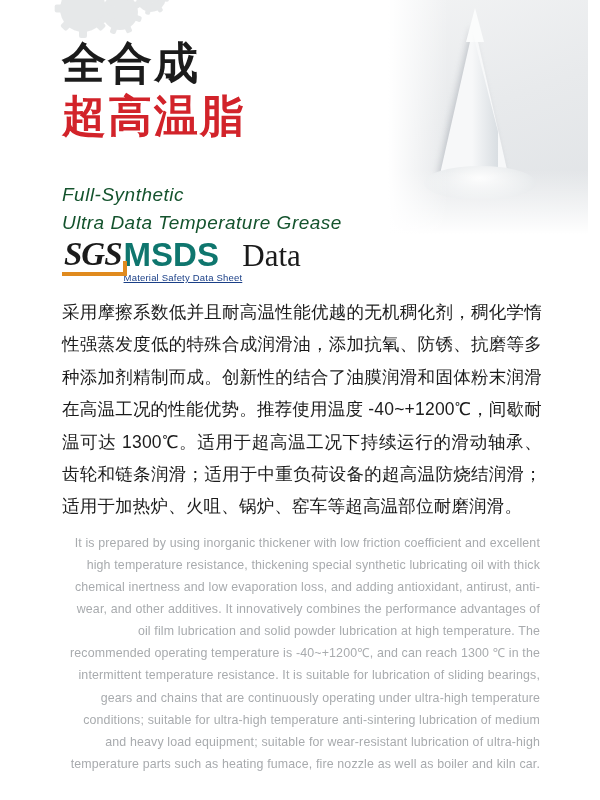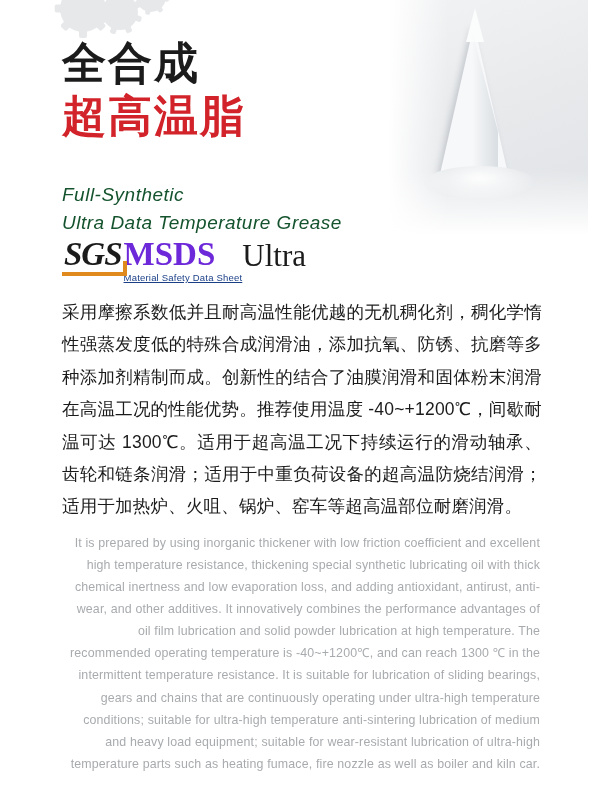--- a/index.html
+++ b/index.html
@@ -202,24 +202,24 @@
     right: -3px;
     bottom: 0;
     width: 4px;
     height: 15px;
     background: #e08a1e;
   }
   .msds {
     line-height: 1;
   }
   .msds-main {
-    font-family: Liberation Serif, serif;
+    font-family: Liberation Sans, sans-serif;
     font-weight: bold;
     font-size: 33px;
-    color: #6d28d9;
+    color: #0f766e;
     letter-spacing: 0px;
   }
   .msds-sub {
     margin-top: 2px;
     font-size: 9.5px;
     color: #1a3f87;
     letter-spacing: 0.2px;
     text-decoration: underline;
   }
   .rohs {
@@ -310,21 +310,21 @@
     <div class="sgs">
       <div class="sgs-text">SGS</div>
       <div class="sgs-underline"></div>
       <div class="sgs-tick"></div>
     </div>
     <div class="msds">
       <div class="msds-main">MSDS</div>
       <div class="msds-sub">Material Safety Data Sheet</div>
     </div>
     <div class="rohs">
-      <span>Ultra</span>
+      <span>Data</span>
     </div>
   </div>
 
   <div class="body-cn">采用摩擦系数低并且耐高温性能优越的无机稠化剂，稠化学惰性强蒸发度低的特殊合成润滑油，添加抗氧、防锈、抗磨等多种添加剂精制而成。创新性的结合了油膜润滑和固体粉末润滑在高温工况的性能优势。推荐使用温度 -40~+1200℃，间歇耐温可达 1300℃。适用于超高温工况下持续运行的滑动轴承、齿轮和链条润滑；适用于中重负荷设备的超高温防烧结润滑；适用于加热炉、火咀、锅炉、窑车等超高温部位耐磨润滑。</div>
 
   <div class="body-en">It is prepared by using inorganic thickener with low friction coefficient and excellent high temperature resistance, thickening special synthetic lubricating oil with thick chemical inertness and low evaporation loss, and adding antioxidant, antirust, anti-wear, and other additives. It innovatively combines the performance advantages of oil film lubrication and solid powder lubrication at high temperature. The recommended operating temperature is -40~+1200℃, and can reach 1300 ℃ in the intermittent temperature resistance. It is suitable for lubrication of sliding bearings, gears and chains that are continuously operating under ultra-high temperature conditions; suitable for ultra-high temperature anti-sintering lubrication of medium and heavy load equipment; suitable for wear-resistant lubrication of ultra-high temperature parts such as heating fumace, fire nozzle as well as boiler and kiln car.</div>
 
 </div>
 
 </body></html>

